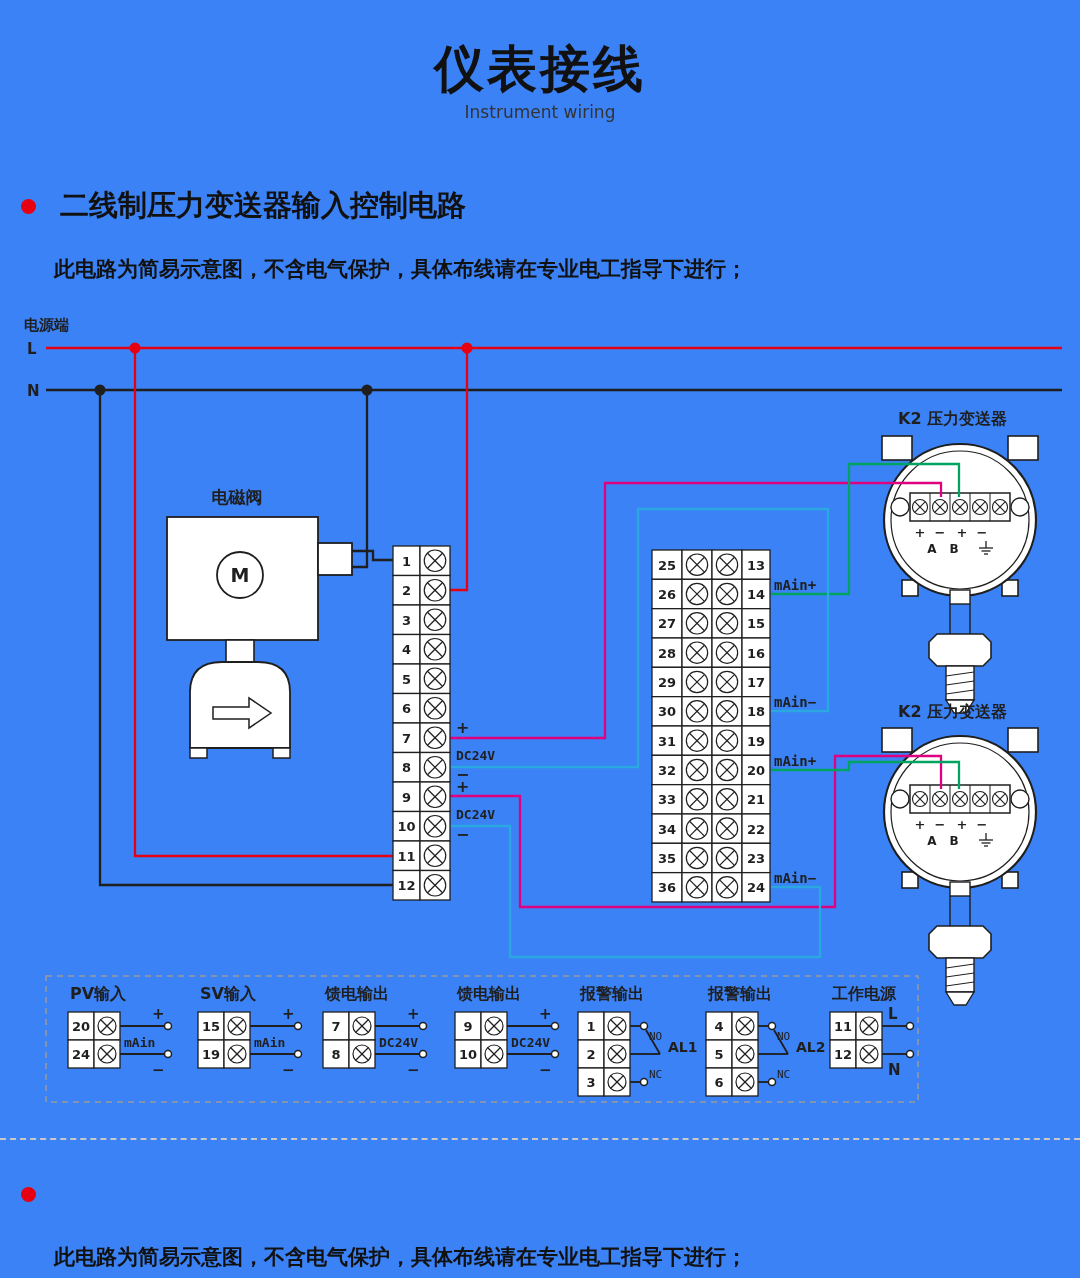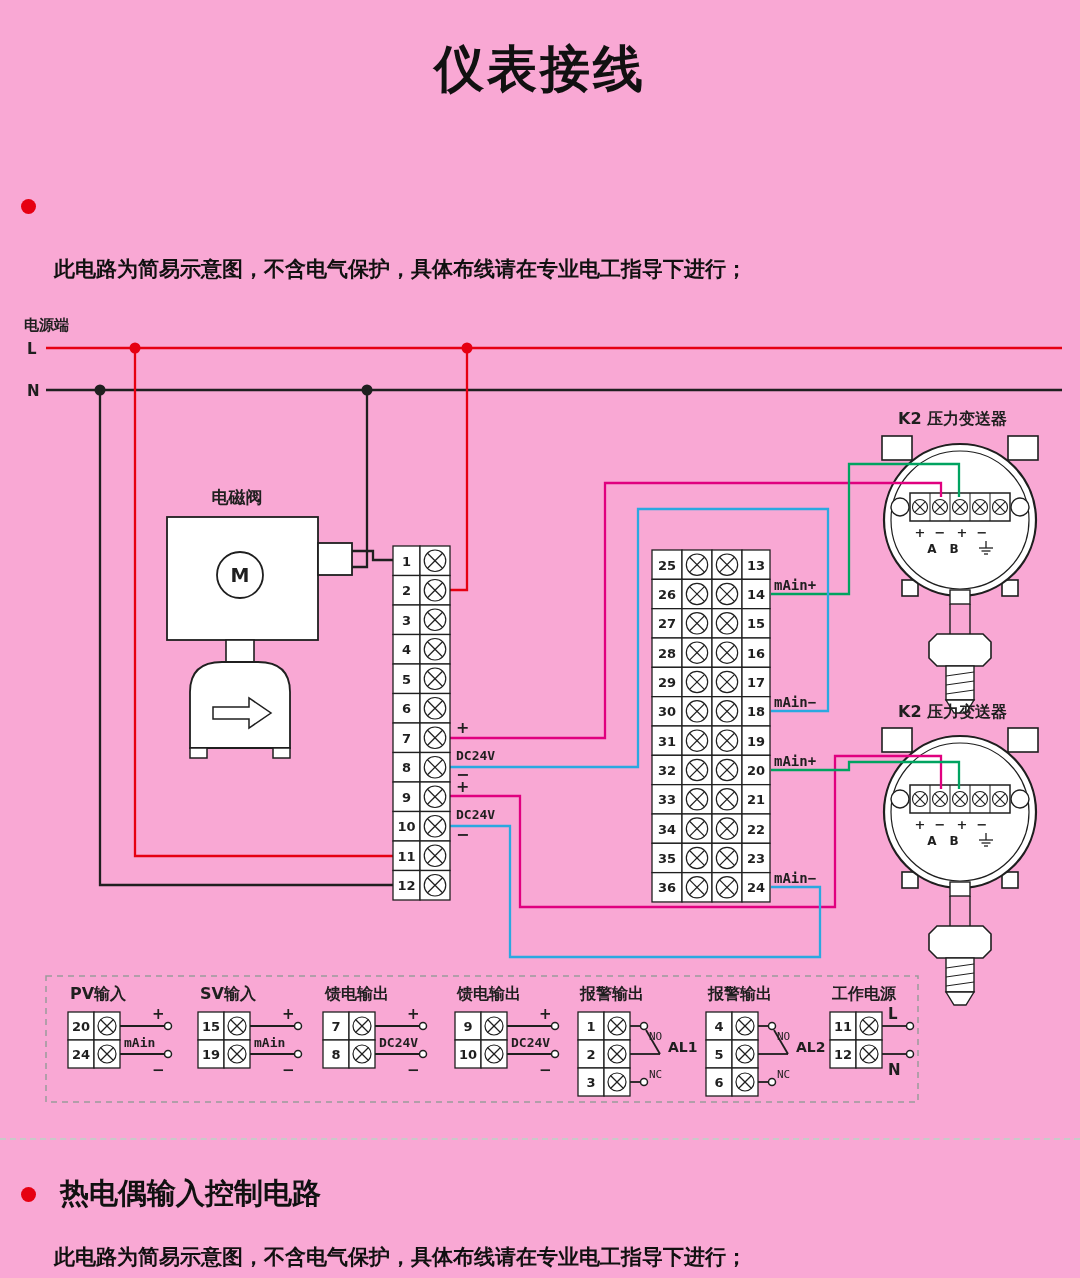--- a/index.html
+++ b/index.html
@@ -1,16 +1,16 @@
 <!DOCTYPE html>
 <html><head>
 <meta charset="utf-8">
 <style>
   html,body{margin:0;padding:0;background:#fff;}
-  .page{position:relative;width:1080px;height:1278px;background:#f9a8d4;overflow:hidden;
+  .page{position:relative;width:1080px;height:1278px;background:#3b82f6;overflow:hidden;
         font-family:"DejaVu Sans","Liberation Sans",sans-serif;color:#111;}
   .page-title{position:absolute;top:36px;left:0;width:100%;text-align:center;
         font-size:50px;font-weight:bold;margin:0;letter-spacing:3px;}
   .page-subtitle{position:absolute;top:102px;left:0;width:100%;text-align:center;
         font-size:17px;color:#333;}
   .bullet{position:absolute;width:15px;height:15px;border-radius:50%;background:#e60012;}
   .b1{top:199px;left:21px;}
   .b2{top:1187px;left:21px;}
   .sec-title{position:absolute;font-size:29px;font-weight:bold;margin:0;white-space:nowrap;}
   .t1{top:186px;left:60px;}
@@ -20,22 +20,24 @@
   .n2{top:1231px;left:54px;}
   #diagram{position:absolute;top:300px;left:0;}
   .divider{position:absolute;top:1138px;left:0;width:1080px;height:0;
         border-top:2px dashed #c9c9c9;}
 </style>
 </head>
 <body>
 
 <div class="page">
   <h1 class="page-title">仪表接线</h1>
+  <div class="page-subtitle">Instrument wiring</div>
 
   <span class="bullet b1" style="background: rgb(230, 0, 18);"></span>
+  <h2 class="sec-title t1">二线制压力变送器输入控制电路</h2>
   <p class="note n1">此电路为简易示意图，不含电气保护，具体布线请在专业电工指导下进行；</p>
 
   <svg id="diagram" width="1080" height="810" viewBox="0 300 1080 810" xmlns="http://www.w3.org/2000/svg">
       <g>
         <text x="24" y="330" font-size="15" fill="#1f1f1f" font-family="&quot;DejaVu Sans&quot;,&quot;Liberation Sans&quot;,sans-serif" font-weight="bold">电源端</text>
         <text x="27" y="354" font-size="15" fill="#1f1f1f" font-family="&quot;DejaVu Sans&quot;,&quot;Liberation Sans&quot;,sans-serif" font-weight="bold">L</text>
         <text x="27" y="396" font-size="15" fill="#1f1f1f" font-family="&quot;DejaVu Sans&quot;,&quot;Liberation Sans&quot;,sans-serif" font-weight="bold">N</text>
         <line x1="46" y1="348" x2="1062" y2="348" stroke="#e60012" stroke-width="2.6"></line>
         <line x1="46" y1="390" x2="1062" y2="390" stroke="#1f1f1f" stroke-width="2.6"></line>
         <circle cx="135" cy="348" r="5.5" fill="#e60012"></circle>
@@ -568,15 +570,14 @@
           <circle cx="910" cy="1054" r="3.5" fill="#fff" stroke="#1f1f1f" stroke-width="1.5"></circle>
           <text x="888" y="1019" font-size="15" fill="#1f1f1f" font-family="&quot;DejaVu Sans&quot;,&quot;Liberation Sans&quot;,sans-serif" font-weight="bold">L</text>
           <text x="888" y="1075" font-size="15" fill="#1f1f1f" font-family="&quot;DejaVu Sans&quot;,&quot;Liberation Sans&quot;,sans-serif" font-weight="bold">N</text>
         </g>
       </g>
     </svg>
 
   <div class="divider"></div>
 
   <span class="bullet b2" style="background: rgb(230, 0, 18);"></span>
-  <h2 class="sec-title t2">热电偶输入控制电路</h2>
   <p class="note n2">此电路为简易示意图，不含电气保护，具体布线请在专业电工指导下进行；</p>
 </div>
 
 </body></html>

